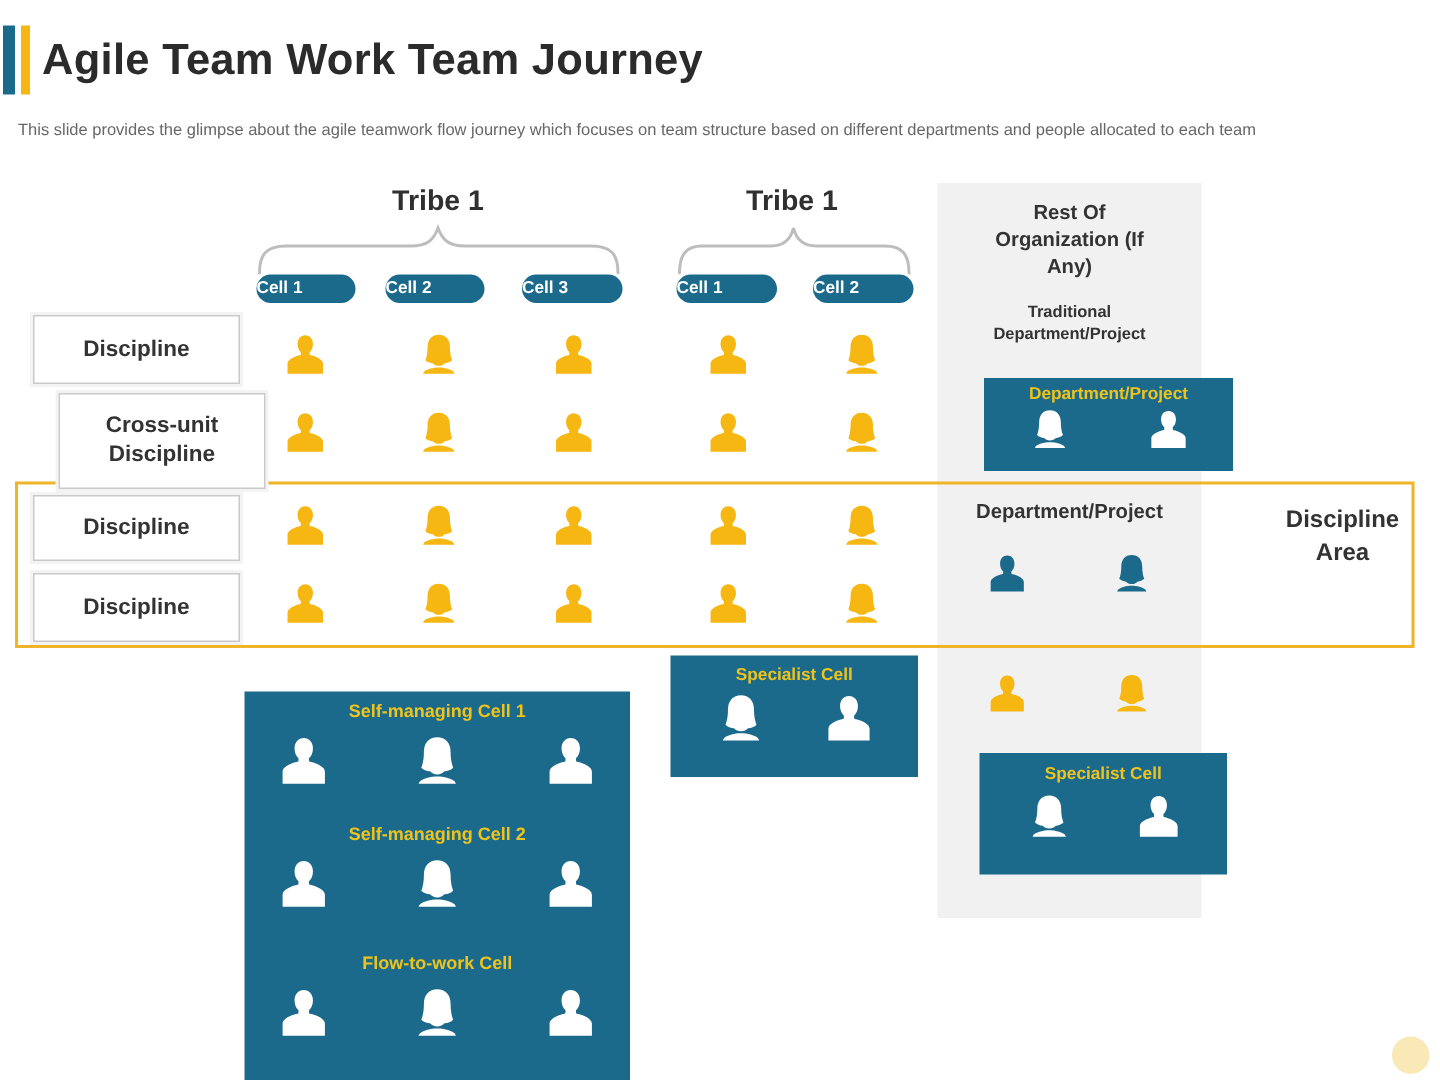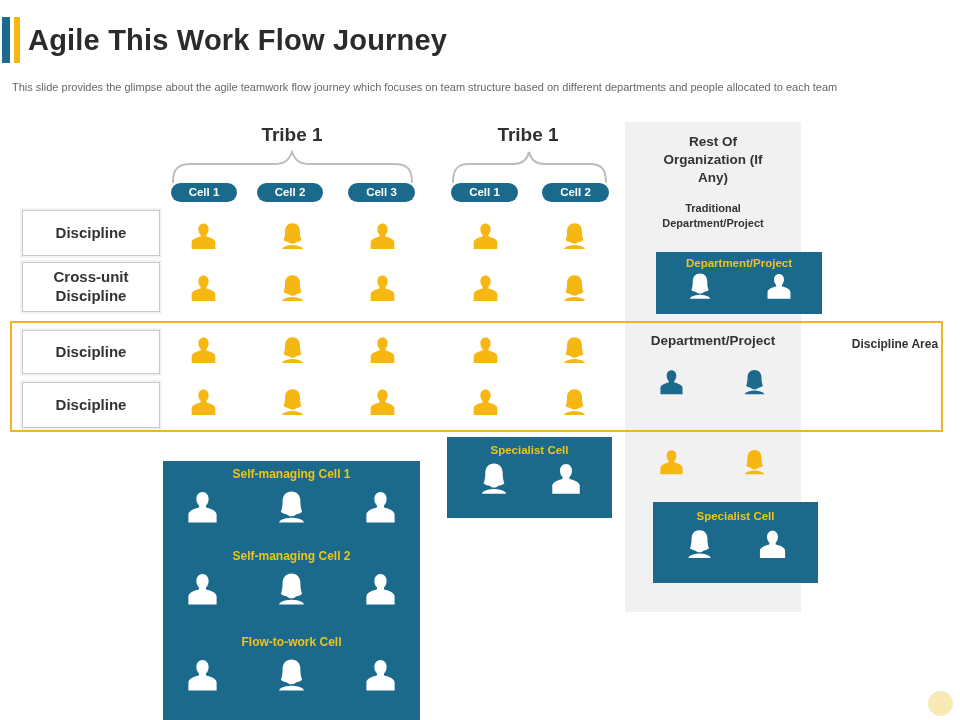--- a/index.html
+++ b/index.html
@@ -21,28 +21,28 @@
   .title{position:absolute;left:28px;top:24px;font-size:29px;font-weight:700;color:#2b2b2b;letter-spacing:.2px;}
   .subtitle{position:absolute;left:12px;top:81px;width:830px;font-size:11px;color:#676767;}
 
   .tribe-label{position:absolute;top:124px;width:160px;text-align:center;font-size:19px;font-weight:700;color:#303030;}
   .tribe-1{left:212px;} .tribe-2{left:448px;}
   .brace{position:absolute;top:149px;}
   .brace-1{left:171px;} .brace-2{left:451px;}
   .brace path{stroke:#bdbdbd;stroke-width:2;fill:none;stroke-linecap:round;}
 
   .pill{position:absolute;top:183px;height:19px;background:var(--teal);border-radius:10px;
-        color:#fff;font-size:11.5px;font-weight:700;text-align:center;line-height:19px;}
+        color:#fff;font-size:11.5px;font-weight:700;line-height:19px;}
   .pill-1{left:171px;width:66px;} .pill-2{left:257px;width:66px;} .pill-3{left:348px;width:67px;}
   .pill-4{left:451px;width:67px;} .pill-5{left:542px;width:67px;}
 
   .disc-box{position:absolute;left:22px;width:138px;background:#fff;border:1px solid #c9c9c9;
             box-shadow:0 0 0 2px #f3f3f3;display:flex;align-items:center;justify-content:center;
             text-align:center;font-size:15px;font-weight:700;color:#333;line-height:1.25;z-index:6;}
-  .disc-1{top:210px;height:46px;} .disc-2{top:262px;height:50px;padding:0 14px;}
+  .disc-1{top:210px;height:46px;} .disc-2{top:262px;height:64px;padding:0 14px;margin-left:17px;}
   .disc-3{top:330px;height:44px;} .disc-4{top:382px;height:46px;}
 
   .grid-row{position:absolute;left:0;width:960px;height:33px;}
   .grid-row-1{top:220px;} .grid-row-2{top:272px;} .grid-row-3{top:334px;} .grid-row-4{top:386px;}
   .grid-row .person{position:absolute;top:0;width:31px;height:33px;color:var(--yellow);}
   .grid-row .person:nth-of-type(1){left:188px;}
   .grid-row .person:nth-of-type(2){left:277px;}
   .grid-row .person:nth-of-type(3){left:367px;}
   .grid-row .person:nth-of-type(4){left:470px;}
   .grid-row .person:nth-of-type(5){left:559px;}
@@ -71,21 +71,21 @@
   .row-dept .person{width:29px;height:31px;color:var(--teal);}
   .row-agile{position:absolute;top:325px;left:0;width:100%;gap:54px;}
   .row-agile .person{width:29px;height:31px;color:var(--yellow);}
 
   .box-spec{left:28px;top:380px;width:165px;height:81px;}
   .box-spec .box-label{padding-top:8px;}
   .box-spec .icon-row{margin-top:5px;gap:40px;}
   .box-spec .person{width:33px;height:35px;color:#fff;}
 
   .disc-area{position:absolute;left:848px;top:336px;width:94px;text-align:center;
-             font-size:12px;font-weight:700;color:#333;line-height:1.4;z-index:6;}
+             font-size:16px;font-weight:700;color:#333;line-height:1.4;z-index:6;}
 
   .big-box{position:absolute;left:163px;top:461px;width:257px;height:303px;background:var(--teal);}
   .big-box .box-label{position:absolute;left:0;width:100%;font-size:12px;}
   .bb-l1{top:6px;} .bb-l2{top:88px;} .bb-l3{top:174px;}
   .big-box .icon-row{position:absolute;left:0;width:100%;gap:52px;}
   .bb-r1{top:27px;} .bb-r2{top:109px;} .bb-r3{top:195px;}
   .big-box .person{width:37px;height:39px;color:#fff;}
 
   .box-spec-mid{left:447px;top:437px;width:165px;height:81px;}
   .box-spec-mid .box-label{padding-top:7px;}
@@ -107,21 +107,21 @@
       <path fill="currentColor" d="M16 2.6c3.2 0 5.3 2.5 5.3 6 0 2.4-.9 4.5-2.3 5.7l.1 1.8c4.4.9 9.1 3.1 9.1 5.9V29H3.8v-7c0-2.8 4.7-5 9.1-5.9l.1-1.8c-1.4-1.2-2.3-3.3-2.3-5.7 0-3.5 2.1-6 5.3-6z"></path>
     </symbol>
     <symbol id="p-female" viewBox="0 0 32 32">
       <path fill="currentColor" d="M16 2.2c4.7 0 7.7 3.3 7.7 8.4 0 3.5.5 6.7 1.5 9.1-1.2 1.2-3.2 2-5 2.1-1 1.1-2.5 1.8-4.2 1.8s-3.2-.7-4.2-1.8c-1.8-.1-3.8-.9-5-2.1 1-2.4 1.5-5.6 1.5-9.1 0-5.1 3-8.4 7.7-8.4z"></path>
       <path fill="currentColor" d="M16 24.8c3.8 0 7.8 1.1 10 2.7l.8 1.5H5.2l.8-1.5c2.2-1.6 6.2-2.7 10-2.7z"></path>
     </symbol>
   </svg>
 
   <div class="accent accent-teal"></div>
   <div class="accent accent-yellow"></div>
-  <h1 class="title">Agile This Work Flow Journey</h1>
+  <h1 class="title">Agile Team Work Team Journey</h1>
   <p class="subtitle">This slide provides the glimpse about the agile teamwork flow journey which focuses on team structure based on different departments and people allocated to each team</p>
 
   <div class="tribe-label tribe-1">Tribe 1</div>
   <svg class="brace brace-1" width="243" height="34" viewBox="0 0 243 34">
     <path d="M2,33 C2,20 7,15 20,15 L103,15 C114,15 118,11 121,3 C124,11 128,15 139,15 L223,15 C236,15 241,20 241,33"></path>
   </svg>
   <div class="tribe-label tribe-2">Tribe 1</div>
   <svg class="brace brace-2" width="157" height="34" viewBox="0 0 157 34">
     <path d="M2,33 C2,20 7,15 17,15 L63,15 C71,15 76,11 78,3 C80,11 85,15 93,15 L139,15 C150,15 155,20 155,33"></path>
   </svg>

